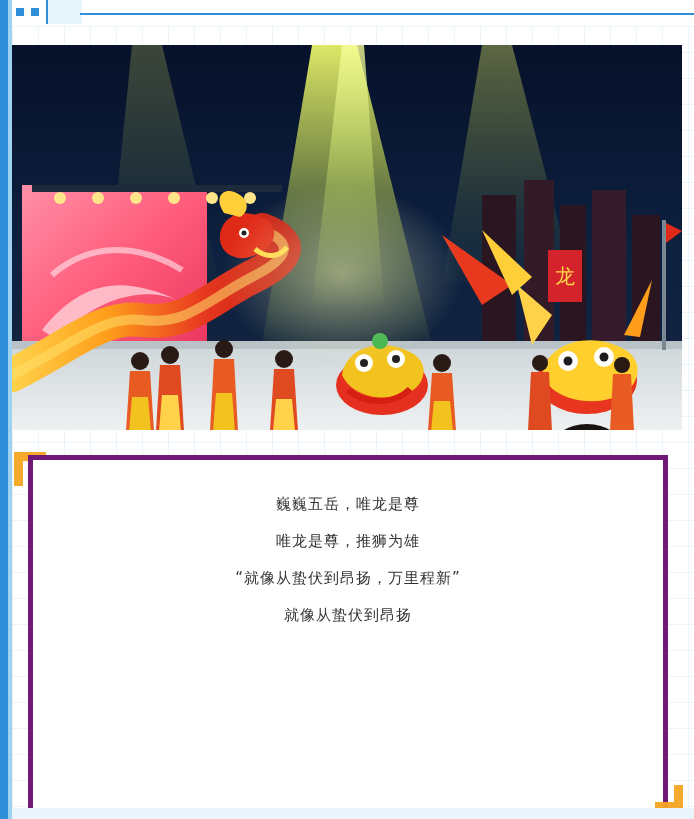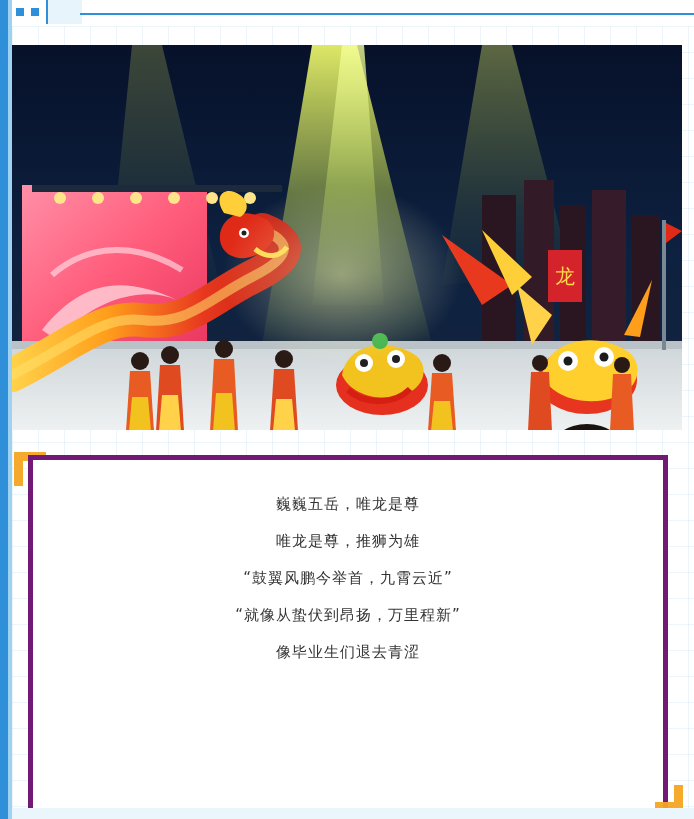--- a/index.html
+++ b/index.html
@@ -328,22 +328,21 @@
 
       <ellipse cx="330" cy="230" rx="120" ry="90" fill="url(#glow)" opacity="0.5"></ellipse>
     </svg>
   </div>
 
   <div class="corner-tl"></div>
 
   <div class="quote-card">
     <div class="quote-line">巍巍五岳，唯龙是尊</div>
     <div class="quote-line">唯龙是尊，推狮为雄</div>
-    <div class="quote-line">“鼓翼风鹏今举首，九霄云近”</div>
     <div class="quote-line">“就像从蛰伏到昂扬，万里程新”</div>
-    <div class="quote-line">像毕业生们退去青涩</div>
+    <div class="quote-line">就像从蛰伏到昂扬</div>
   </div>
 
   <div class="corner-br"></div>
 
   <div class="bottom-band"></div>
 
 </div>
 
 </body></html>

